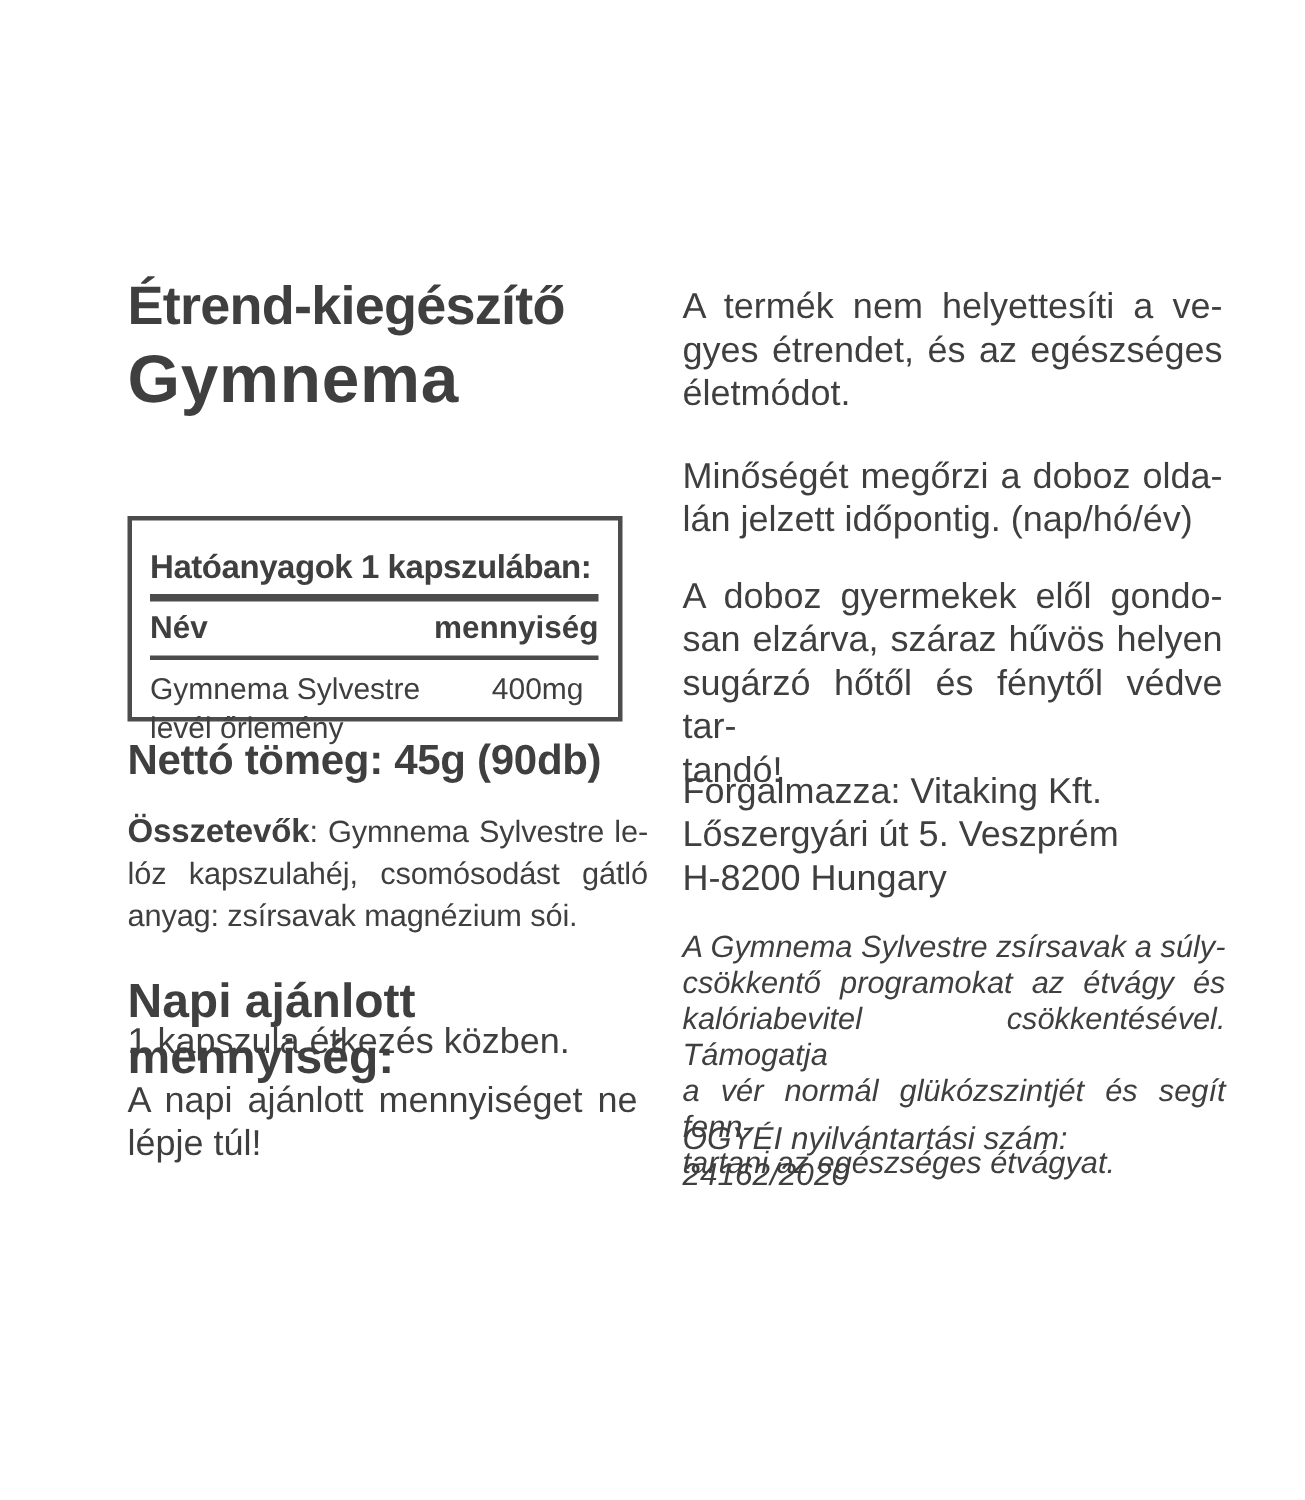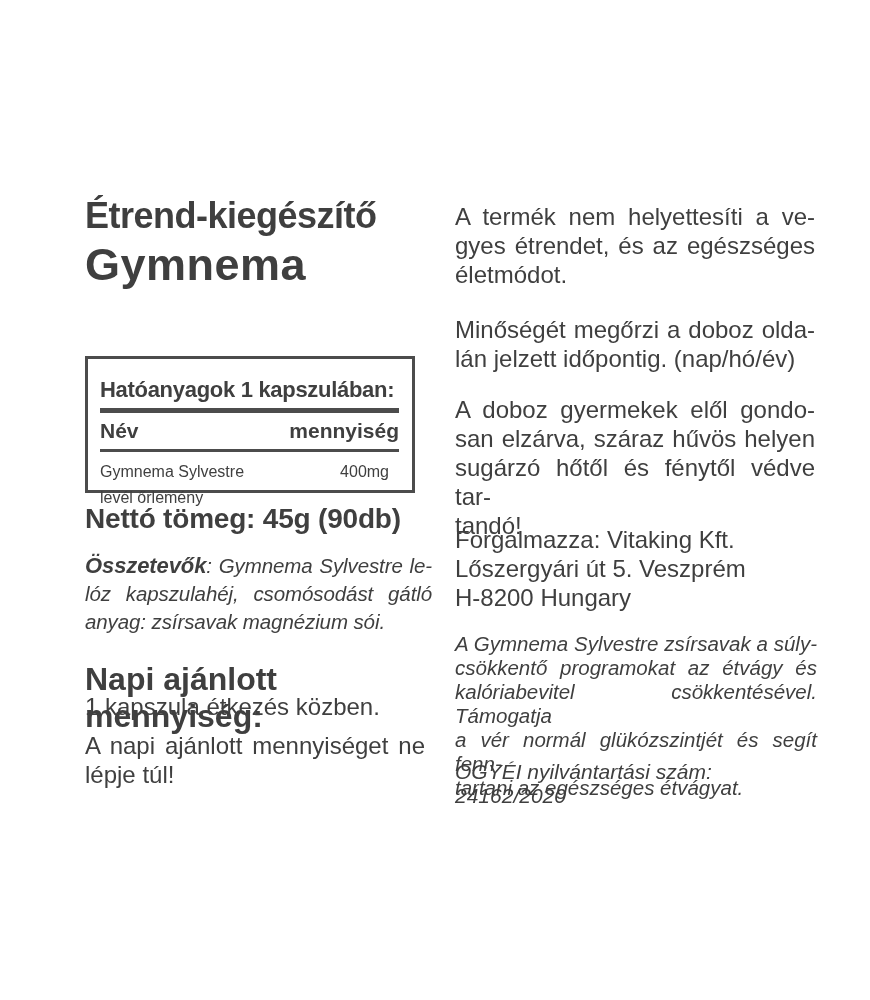--- a/index.html
+++ b/index.html
@@ -5,43 +5,43 @@
   html, body { margin: 0; padding: 0; background: #ffffff; }
   .page {
     position: relative;
     width: 870px;
     height: 1000px;
     background: #ffffff;
     font-family: "Liberation Sans", sans-serif;
     color: #3f3f3f;
     overflow: hidden;
   }
-  .abs { position: absolute; margin-top: 12px; }
+  .abs { position: absolute; }
   .just { text-align: justify; text-align-last: justify; }
 
   
   .category      { left: 85px; top: 183px; width: 345px; font-size: 36px; font-weight: bold; letter-spacing: -0.5px; }
   .product-name  { left: 85px; top: 227px; width: 345px; font-size: 45px; font-weight: bold; line-height: 52px; letter-spacing: 0.5px; }
 
   .facts-table {
     left: 85px; top: 344px; width: 330px; height: 137px;
     border: 3px solid #4c4c4c;
     box-sizing: border-box;
     padding: 18px 13px 8px 12px;
   }
   .t-title { font-size: 22px; font-weight: bold; line-height: 26px; letter-spacing: -0.3px; }
   .t-rule-thick { border-top: 5px solid #4c4c4c; margin: 5px 0 0 0; }
   .t-rule-thin  { border-top: 3px solid #4c4c4c; margin: 4px 0 0 0; }
   .t-colhead { display: flex; justify-content: space-between; align-items: baseline; font-size: 21px; font-weight: bold; padding: 6px 0 2px 0; }
-  .t-data { display: flex; justify-content: space-between; align-items: flex-start; font-size: 16px; line-height: 26px; padding-top: 7px; }
+  .t-data { display: flex; justify-content: space-between; align-items: flex-start; font-size: 20px; line-height: 26px; padding-top: 7px; }
   .t-data .amount { padding-right: 10px; }
 
   .net-weight { left: 85px; top: 491px; width: 345px; font-size: 28px; font-weight: bold; letter-spacing: -0.2px; }
 
-  .ingredients { left: 85px; top: 540px; width: 347px; font-size: 20.5px; line-height: 28px; letter-spacing: -0.1px; font-style: italic; }
+  .ingredients { left: 85px; top: 540px; width: 347px; font-size: 20.5px; line-height: 28px; letter-spacing: -0.1px; }
   .ingredients .ing-label { font-size: 22px; font-weight: bold; }
 
   .daily-heading { left: 85px; top: 649px; width: 345px; font-size: 32px; font-weight: bold; }
   .daily-text    { left: 85px; top: 681px; width: 345px; font-size: 24px; }
 
   .warning { left: 85px; top: 719px; width: 340px; font-size: 24px; line-height: 29px; }
 
   
   .rcol { width: 360px; font-size: 24px; line-height: 29px; }
   .para1 { left: 455px; top: 190px; }

